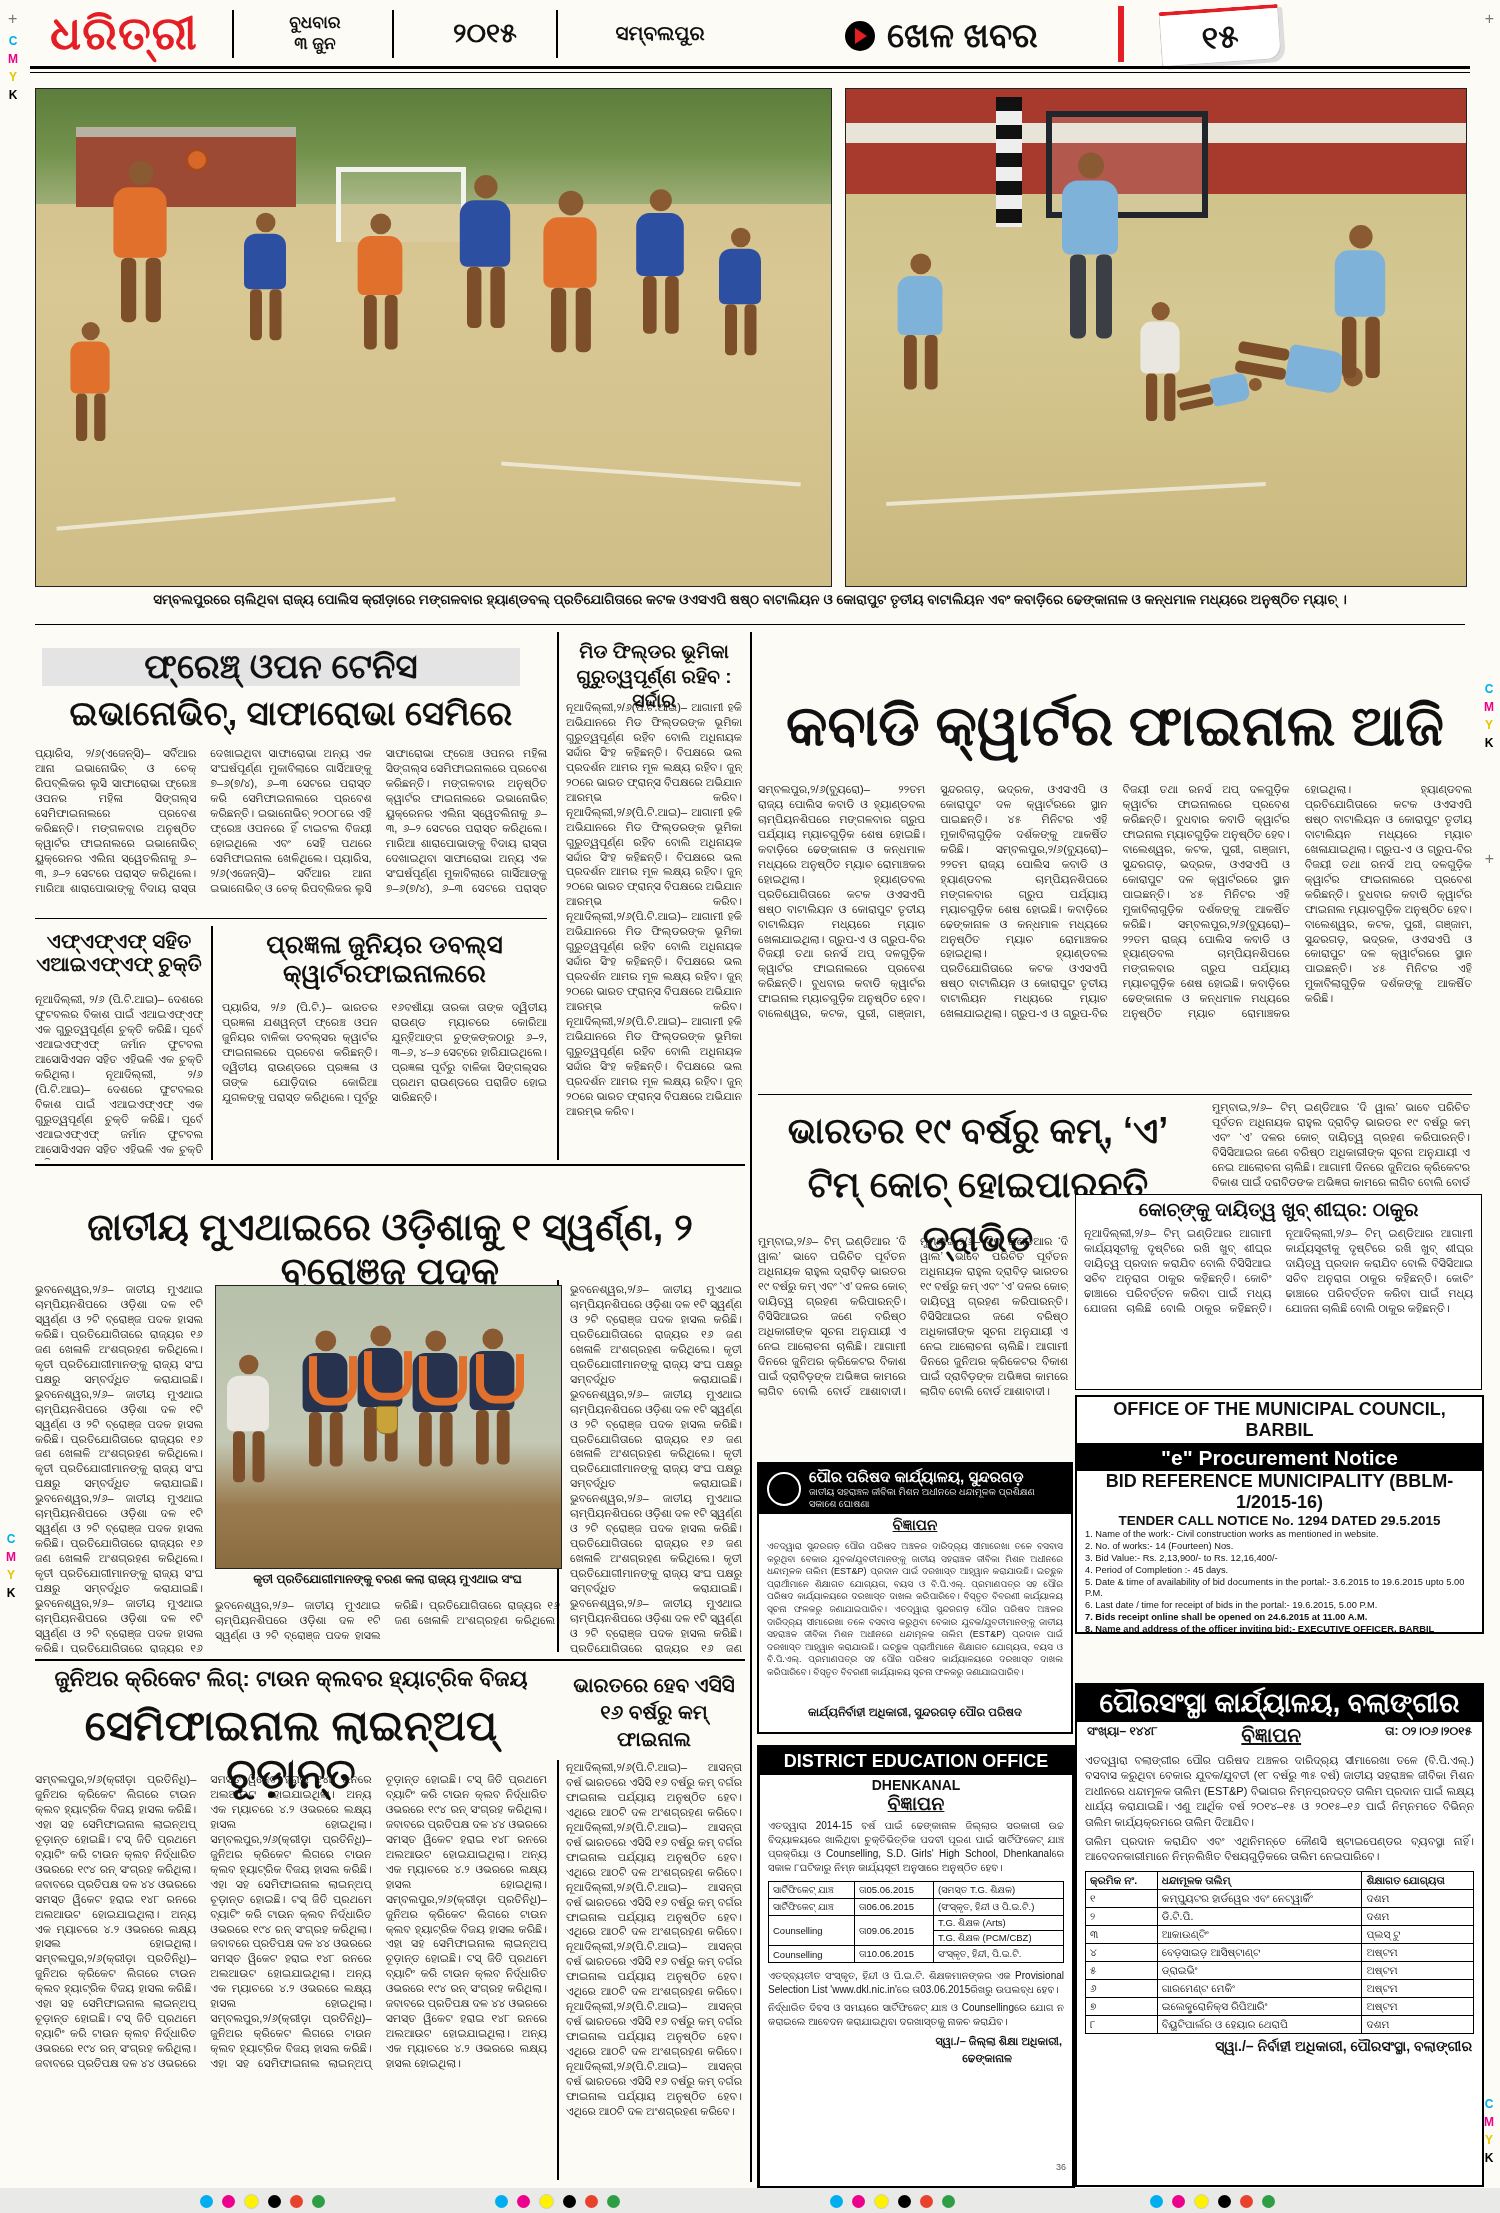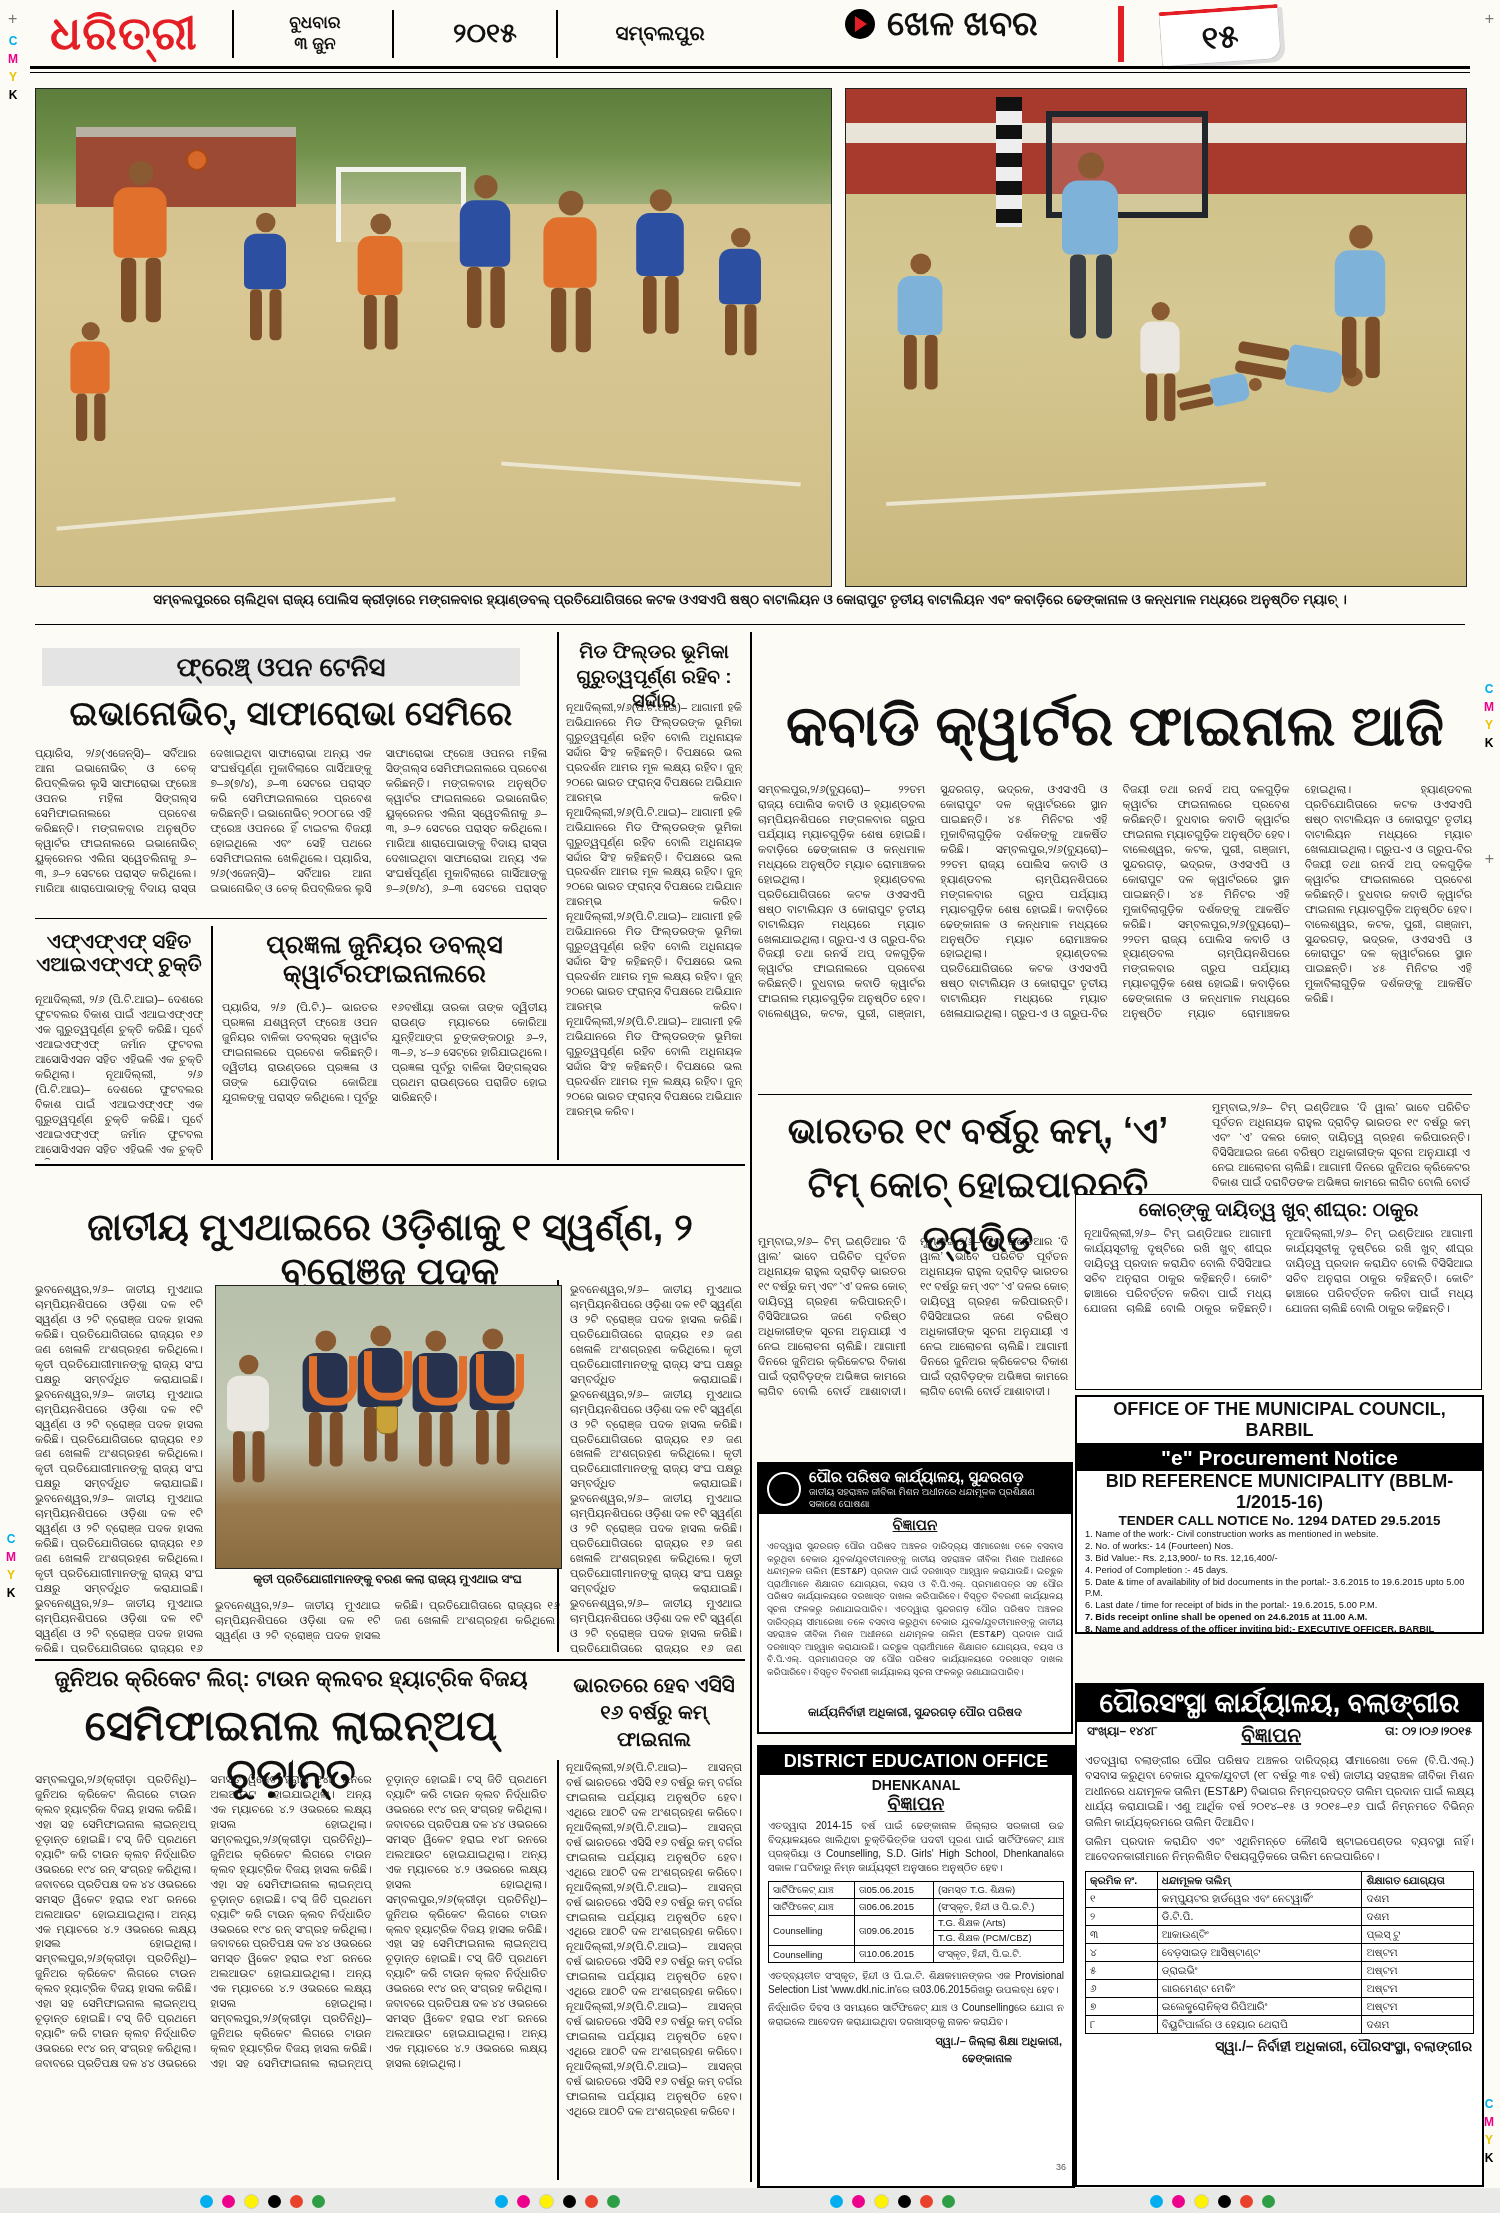--- a/index.html
+++ b/index.html
@@ -113,21 +113,21 @@
   <div class="abs mast-sep" style="left:232px;top:10px;height:48px;"></div>
   <div class="abs mast-small" style="left:250px;top:12px;width:130px;">
     <div>ବୁଧବାର</div>
     <div>୩ ଜୁନ</div>
   </div>
   <div class="abs mast-sep" style="left:392px;top:10px;height:48px;"></div>
   <div class="abs mast-year" style="left:430px;top:18px;width:110px;text-align:center;">୨୦୧୫</div>
   <div class="abs mast-sep" style="left:556px;top:10px;height:48px;"></div>
   <div class="abs mast-ed" style="left:585px;top:22px;width:150px;text-align:center;">ସମ୍ବଲପୁର</div>
 
-  <div class="abs section-label" style="left:845px;top:4px;">
+  <div class="abs section-label" style="left:845px;top:16px;">
     <span class="play-icon"></span>
     <span>ଖେଳ ଖବର</span>
   </div>
   <div class="abs red-bar" style="left:1118px;top:6px;height:56px;"></div>
   <div class="abs curl" style="left:1160px;top:8px;">
     <span>୧୫</span>
   </div>
 
   <div class="abs rule" style="left:30px;top:66px;width:1440px;height:3px;"></div>
   <div class="abs rule" style="left:30px;top:72px;width:1440px;height:1px;"></div>
@@ -261,21 +261,21 @@
   </div>
 
   <div class="abs caption" style="left:35px;top:592px;width:1430px;">ସମ୍ବଲପୁରରେ ଚାଲିଥିବା ରାଜ୍ୟ ପୋଲିସ କ୍ରୀଡ଼ାରେ ମଙ୍ଗଳବାର ହ୍ୟାଣ୍ଡବଲ୍ ପ୍ରତିଯୋଗିତାରେ କଟକ ଓଏସଏପି ଷଷ୍ଠ ବାଟାଲିୟନ ଓ କୋରାପୁଟ ତୃତୀୟ ବାଟାଲିୟନ ଏବଂ କବାଡ଼ିରେ ଢେଙ୍କାନାଳ ଓ କନ୍ଧମାଳ ମଧ୍ୟରେ ଅନୁଷ୍ଠିତ ମ୍ୟାଚ୍ ।</div>
   <div class="abs hrule" style="left:35px;top:624px;width:1430px;height:1px;"></div>
 
   <div class="abs vrule" style="left:557px;top:632px;height:528px;"></div>
   <div class="abs vrule" style="left:557px;top:1280px;height:372px;"></div>
   <div class="abs vrule" style="left:557px;top:1760px;height:420px;"></div>
   <div class="abs vrule" style="left:750px;top:632px;height:1550px;"></div>
 
-  <div class="abs kicker" style="left:42px;top:648px;width:478px;height:38px;font-size:26px;">ଫ୍ରେଞ୍ଚ୍ ଓପନ ଟେନିସ</div>
+  <div class="abs kicker" style="left:42px;top:648px;width:478px;height:38px;font-size:34px;">ଫ୍ରେଞ୍ଚ୍ ଓପନ ଟେନିସ</div>
   <div class="abs hl" style="left:35px;top:694px;width:512px;font-size:34px;">ଇଭାନୋଭିଚ୍, ସାଫାରୋଭା ସେମିରେ</div>
   <div class="abs body-txt cols3" style="left:35px;top:746px;width:512px;height:164px;">ପ୍ୟାରିସ, ୨/୬(ଏଜେନ୍ସି)– ସର୍ବିଆର ଆନା ଇଭାନୋଭିଚ୍ ଓ ଚେକ୍ ରିପବ୍ଲିକର ଲୁସି ସାଫାରୋଭା ଫ୍ରେଞ୍ଚ ଓପନର ମହିଳା ସିଙ୍ଗଲ୍ସ ସେମିଫାଇନାଲରେ ପ୍ରବେଶ କରିଛନ୍ତି। ମଙ୍ଗଳବାର ଅନୁଷ୍ଠିତ କ୍ୱାର୍ଟର ଫାଇନାଲରେ ଇଭାନୋଭିଚ୍ ୟୁକ୍ରେନର ଏଲିନା ସ୍ୱେତଲିନାକୁ ୬–୩, ୬–୨ ସେଟରେ ପରାସ୍ତ କରିଥିଲେ। ମାରିଆ ଶାରାପୋଭାଙ୍କୁ ବିଦାୟ ରାସ୍ତା ଦେଖାଇଥିବା ସାଫାରୋଭା ଅନ୍ୟ ଏକ ସଂଘର୍ଷପୂର୍ଣ୍ଣ ମୁକାବିଲାରେ ଗାର୍ସିଆଙ୍କୁ ୭–୬(୭/୪), ୬–୩ ସେଟରେ ପରାସ୍ତ କରି ସେମିଫାଇନାଲରେ ପ୍ରବେଶ କରିଛନ୍ତି। ଇଭାନୋଭିଚ୍ ୨୦୦୮ରେ ଏହି ଫ୍ରେଞ୍ଚ ଓପନରେ ହିଁ ଟାଇଟଲ ବିଜୟୀ ହୋଇଥିଲେ ଏବଂ ସେହି ପଥରେ ସେମିଫାଇନାଲ ଖେଳିଥିଲେ। ପ୍ୟାରିସ, ୨/୬(ଏଜେନ୍ସି)– ସର୍ବିଆର ଆନା ଇଭାନୋଭିଚ୍ ଓ ଚେକ୍ ରିପବ୍ଲିକର ଲୁସି ସାଫାରୋଭା ଫ୍ରେଞ୍ଚ ଓପନର ମହିଳା ସିଙ୍ଗଲ୍ସ ସେମିଫାଇନାଲରେ ପ୍ରବେଶ କରିଛନ୍ତି। ମଙ୍ଗଳବାର ଅନୁଷ୍ଠିତ କ୍ୱାର୍ଟର ଫାଇନାଲରେ ଇଭାନୋଭିଚ୍ ୟୁକ୍ରେନର ଏଲିନା ସ୍ୱେତଲିନାକୁ ୬–୩, ୬–୨ ସେଟରେ ପରାସ୍ତ କରିଥିଲେ। ମାରିଆ ଶାରାପୋଭାଙ୍କୁ ବିଦାୟ ରାସ୍ତା ଦେଖାଇଥିବା ସାଫାରୋଭା ଅନ୍ୟ ଏକ ସଂଘର୍ଷପୂର୍ଣ୍ଣ ମୁକାବିଲାରେ ଗାର୍ସିଆଙ୍କୁ ୭–୬(୭/୪), ୬–୩ ସେଟରେ ପରାସ୍ତ କରି ସେମିଫାଇନାଲରେ ପ୍ରବେଶ କରିଛନ୍ତି। ଇଭାନୋଭିଚ୍ ୨୦୦୮ରେ ଏହି ଫ୍ରେଞ୍ଚ ଓପନରେ ହିଁ ଟାଇଟଲ ବିଜୟୀ ହୋଇଥିଲେ ଏବଂ ସେହି ପଥରେ ସେମିଫାଇନାଲ ଖେଳିଥିଲେ।</div>
   <div class="abs hrule" style="left:35px;top:918px;width:512px;height:1px;"></div>
 
   <div class="abs hl" style="left:35px;top:930px;width:168px;font-size:20px;">ଏଫ୍‌ଏଫ୍‌ଏଫ୍ ସହିତ ଏଆଇଏଫ୍ଏଫ୍ ଚୁକ୍ତି</div>
   <div class="abs body-txt" style="left:35px;top:992px;width:168px;height:168px;">ନୂଆଦିଲ୍ଲୀ, ୨/୬ (ପି.ଟି.ଆଇ)– ଦେଶରେ ଫୁଟବଲର ବିକାଶ ପାଇଁ ଏଆଇଏଫ୍ଏଫ୍ ଏକ ଗୁରୁତ୍ୱପୂର୍ଣ୍ଣ ଚୁକ୍ତି କରିଛି। ପୂର୍ବେ ଏଆଇଏଫ୍ଏଫ୍ ଜର୍ମାନ ଫୁଟବଲ ଆସୋସିଏସନ ସହିତ ଏହିଭଳି ଏକ ଚୁକ୍ତି କରିଥିଲା। ନୂଆଦିଲ୍ଲୀ, ୨/୬ (ପି.ଟି.ଆଇ)– ଦେଶରେ ଫୁଟବଲର ବିକାଶ ପାଇଁ ଏଆଇଏଫ୍ଏଫ୍ ଏକ ଗୁରୁତ୍ୱପୂର୍ଣ୍ଣ ଚୁକ୍ତି କରିଛି। ପୂର୍ବେ ଏଆଇଏଫ୍ଏଫ୍ ଜର୍ମାନ ଫୁଟବଲ ଆସୋସିଏସନ ସହିତ ଏହିଭଳି ଏକ ଚୁକ୍ତି କରିଥିଲା।</div>
   <div class="abs vrule" style="left:211px;top:926px;height:234px;"></div>
 
   <div class="abs hl" style="left:222px;top:930px;width:325px;font-size:25px;">ପ୍ରଜ୍ଞଳା ଜୁନିୟର ଡବଲ୍ସ କ୍ୱାର୍ଟରଫାଇନାଲରେ</div>
   <div class="abs body-txt cols2" style="left:222px;top:1000px;width:325px;height:160px;">ପ୍ୟାରିସ, ୨/୬ (ପି.ଟି.)– ଭାରତର ପ୍ରଜ୍ଞଳା ଯଶୱନ୍ତୀ ଫ୍ରେଞ୍ଚ ଓପନ ଜୁନିୟର ବାଳିକା ଡବଲ୍ସର କ୍ୱାର୍ଟର ଫାଇନାଲରେ ପ୍ରବେଶ କରିଛନ୍ତି। ଦ୍ୱିତୀୟ ରାଉଣ୍ଡରେ ପ୍ରଜ୍ଞଳା ଓ ତାଙ୍କ ଯୋଡ଼ିଦାର କୋରିଆ ଯୁଗଳଙ୍କୁ ପରାସ୍ତ କରିଥିଲେ। ପୂର୍ବରୁ ୧୬ବର୍ଷୀୟା ତାରକା ତାଙ୍କ ଦ୍ୱିତୀୟ ରାଉଣ୍ଡ ମ୍ୟାଚରେ କୋରିଆ ଯୁନ୍‌ହିଆଙ୍ଗ ଚୁଙ୍କଙ୍କଠାରୁ ୬–୨, ୩–୬, ୪–୬ ସେଟ୍‌ରେ ହାରିଯାଇଥିଲେ। ପ୍ରଜ୍ଞଳା ପୂର୍ବରୁ ବାଳିକା ସିଙ୍ଗଲ୍ସର ପ୍ରଥମ ରାଉଣ୍ଡରେ ପରାଜିତ ହୋଇ ସାରିଛନ୍ତି।</div>

